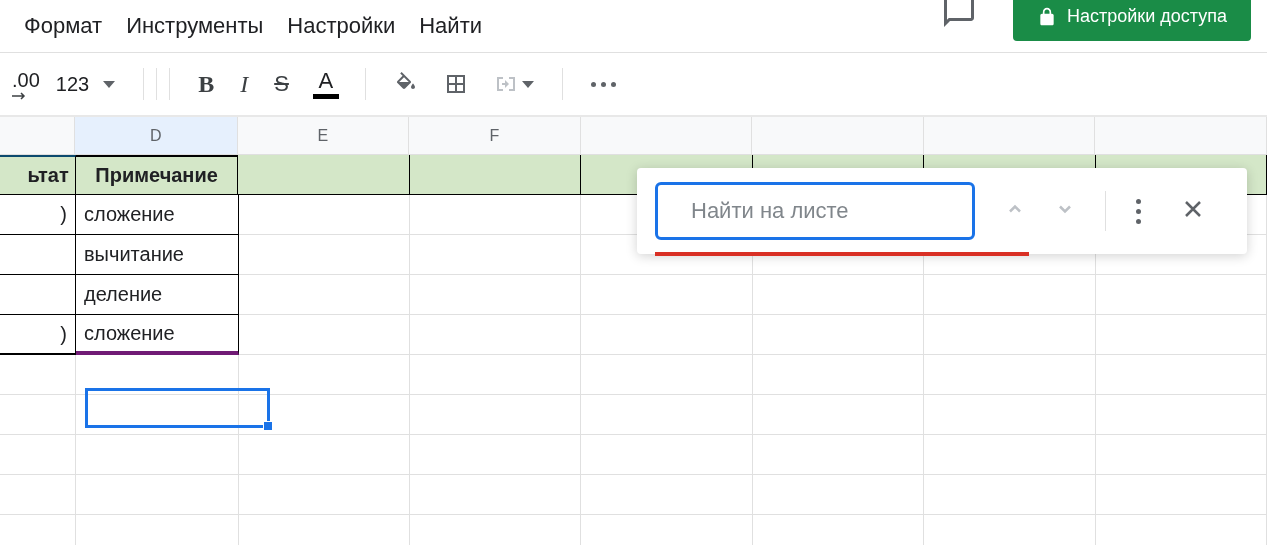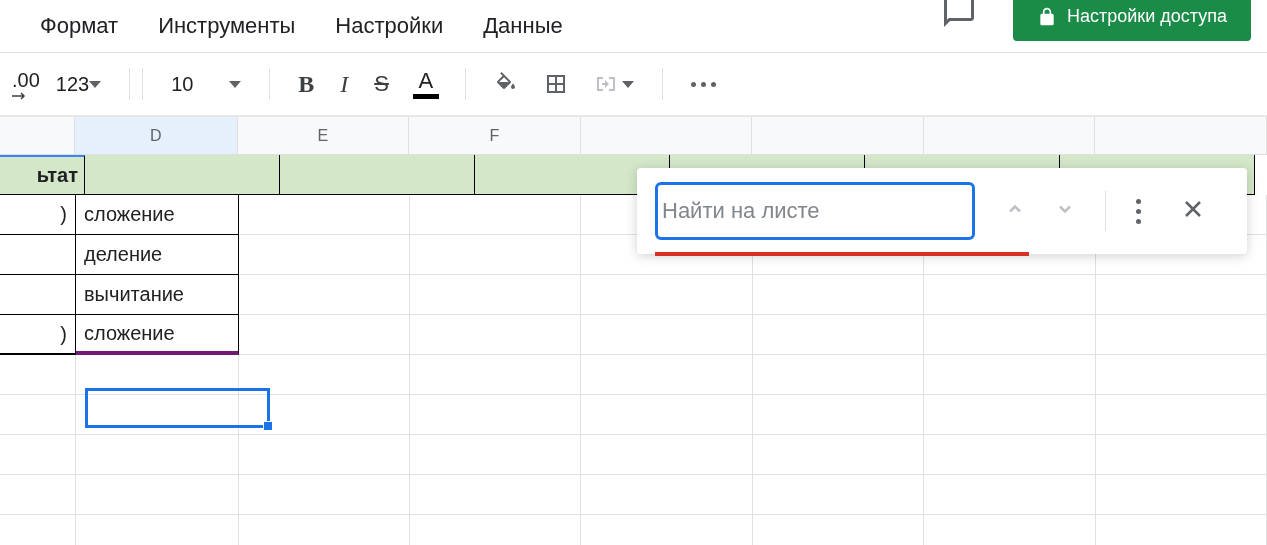--- a/index.html
+++ b/index.html
@@ -10,23 +10,22 @@
       width: 1267px;
       height: 545px;
       position: relative;
     }
     
     
     .menubar {
       display: flex;
       align-items: center;
       padding: 8px 12px;
-      gap: 16px;
+      gap: 0;
       height: 52px;
-      margin-left: 16px;
     }
     .menu-item {
       font-size: 22px;
       color: #202124;
       padding: 6px 12px;
       cursor: pointer;
       border-radius: 4px;
     }
     
     .share-button {
@@ -78,20 +77,21 @@
     }
     .tb-text {
       font-size: 20px;
       color: #202124;
       padding: 4px 6px;
       cursor: pointer;
     }
     .tb-dd {
       display: flex;
       align-items: center;
+      gap: 14px;
       padding: 4px 10px;
       cursor: pointer;
       font-size: 20px;
       color: #202124;
     }
     .font-dd { width: 170px; justify-content: space-between; }
     .size-dd { width: 90px; justify-content: space-between; }
     .caret {
       width: 0; height: 0;
       border-left: 6px solid transparent;
@@ -183,21 +183,21 @@
     .header-row .cell {
       background: #d4e7c8;
       font-weight: bold;
       border-color: #000;
       justify-content: center;
     }
     .header-row .cell.first { border-left: none; justify-content: flex-end; padding-right: 6px; }
     .data-row .cell.first { border-color: #000; border-left: none; }
     .data-row .cell.d { border-color: #000; }
     .header-row .cell.d { border-top: 2px solid #000; }
-    .header-row .cell.first { border-top: 2px solid #3b82f6; }
+    .header-row .cell.first { border-top: 2px solid #0c4a6e; }
     
     .selected-cell {
       position: absolute;
       left: 85px;
       top: 233px;
       width: 185px;
       height: 40px;
       border: 3px solid #1a73e8;
       pointer-events: none;
       z-index: 5;
@@ -226,21 +226,21 @@
       align-items: center;
       padding: 0 18px;
       z-index: 20;
     }
     .find-input {
       width: 320px;
       height: 58px;
       border: 3px solid #1a73e8;
       border-radius: 6px;
       font-size: 22px;
-      padding: 0 4px;
+      padding: 0 33px;
       color: #202124;
       outline: none;
     }
     .find-input::placeholder { color: #80868b; }
     .find-nav {
       display: flex;
       gap: 18px;
       margin-left: 24px;
     }
     .find-arrow {
@@ -281,21 +281,21 @@
       background: #d93025;
     }
   </style>
 </head>
 <body>
 
 <div class="menubar">
   <div class="menu-item">Формат</div>
   <div class="menu-item">Инструменты</div>
   <div class="menu-item">Настройки</div>
-  <div class="menu-item">Данные</div>
+  <div class="menu-item">Найти</div>
 
   <div class="comment-icon-box">
     <svg width="36" height="36" viewBox="0 0 24 24" fill="#5f6368">
         <path d="M20 2H4c-1.1 0-2 .9-2 2v18l4-4h14c1.1 0 2-.9 2-2V4c0-1.1-.9-2-2-2zm0 14H5.2L4 17.2V4h16v12z"></path>
       </svg>
   </div>
 
   <div class="share-button">
     <svg width="20" height="20" viewBox="0 0 24 24" fill="#fff">
         <path d="M18 8h-1V6c0-2.76-2.24-5-5-5S7 3.24 7 6v2H6c-1.1 0-2 .9-2 2v10c0 1.1.9 2 2 2h12c1.1 0 2-.9 2-2V10c0-1.1-.9-2-2-2zM9 6c0-1.66 1.34-3 3-3s3 1.34 3 3v2H9V6z"></path>
@@ -314,26 +314,20 @@
           <path d="M0 4h12M9 1l3 3-3 3" stroke="#3c4043" stroke-width="1.5" fill="none"></path>
         </svg>
     </div>
     <div class="tb-dd">
       <span>123</span>
       <span class="caret"></span>
     </div>
   </div>
   <div class="tb-sep"></div>
   <div class="tb-sep"></div>
-  <div class="tb-group">
-    <div class="tb-dd size-dd">
-      <span>10</span>
-      <span class="caret"></span>
-    </div>
-  </div>
   <div class="tb-sep"></div>
   <div class="tb-group">
     <div class="tb-icon bold">B</div>
     <div class="tb-icon italic">I</div>
     <div class="tb-icon strike">S</div>
     <div class="text-color-btn">
       <span class="text-color-A">A</span>
       <span class="text-color-bar"></span>
     </div>
   </div>
@@ -375,50 +369,51 @@
     <div class="col-header std">E</div>
     <div class="col-header std">F</div>
     <div class="col-header std"></div>
     <div class="col-header std"></div>
     <div class="col-header std"></div>
     <div class="col-header std"></div>
   </div>
   <div class="rows">
     <div class="row header-row">
       <div class="cell first">ьтат</div>
+      <div class="cell d">Примечание</div>
       <div class="cell std"></div>
       <div class="cell std"></div>
       <div class="cell std"></div>
       <div class="cell std"></div>
       <div class="cell std"></div>
       <div class="cell std"></div>
     </div>
     <div class="row data-row">
       <div class="cell first" style="justify-content:flex-end;">)</div>
       <div class="cell d">сложение</div>
       <div class="cell std"></div>
       <div class="cell std"></div>
       <div class="cell std"></div>
       <div class="cell std"></div>
       <div class="cell std"></div>
       <div class="cell std"></div>
     </div>
     <div class="row data-row">
       <div class="cell first"></div>
+      <div class="cell d">вычитание</div>
+      <div class="cell std"></div>
+      <div class="cell std"></div>
+      <div class="cell std"></div>
+      <div class="cell std"></div>
+      <div class="cell std"></div>
+      <div class="cell std"></div>
+    </div>
+    <div class="row data-row">
+      <div class="cell first"></div>
       <div class="cell d">деление</div>
-      <div class="cell std"></div>
-      <div class="cell std"></div>
-      <div class="cell std"></div>
-      <div class="cell std"></div>
-      <div class="cell std"></div>
-      <div class="cell std"></div>
-    </div>
-    <div class="row data-row">
-      <div class="cell first"></div>
-      <div class="cell d">вычитание</div>
       <div class="cell std"></div>
       <div class="cell std"></div>
       <div class="cell std"></div>
       <div class="cell std"></div>
       <div class="cell std"></div>
       <div class="cell std"></div>
     </div>
     <div class="row data-row">
       <div class="cell first" style="border-bottom:2px solid #000;justify-content:flex-end;">)</div>
       <div class="cell d" style="border-bottom:4px solid #701a75;">сложение</div>

